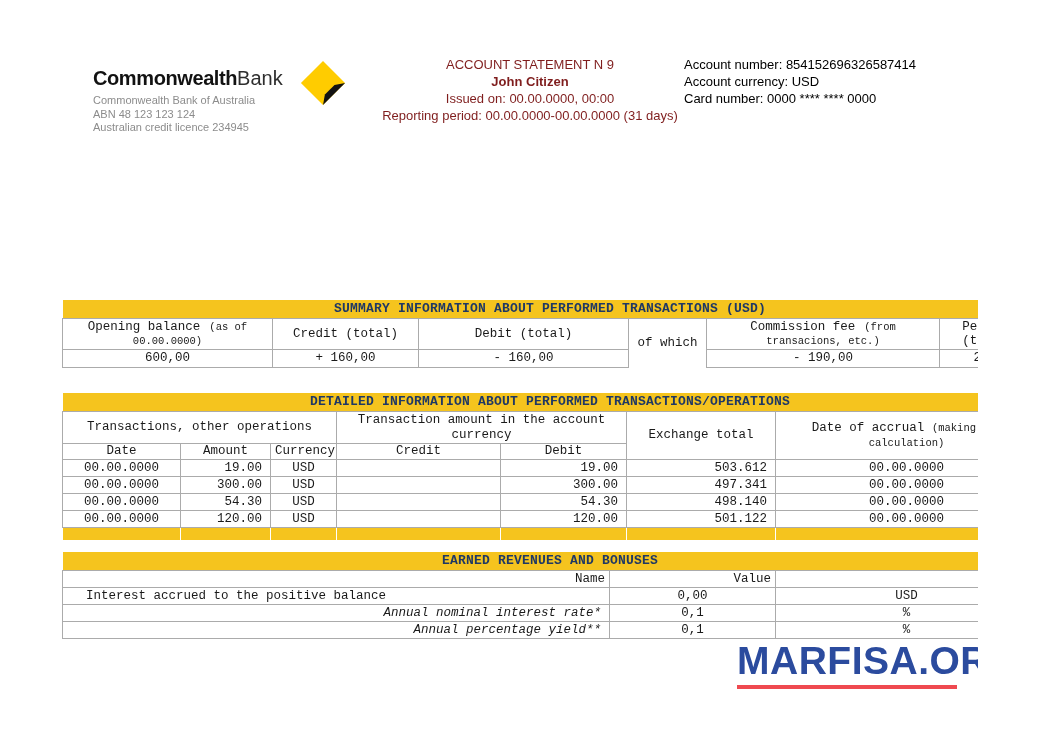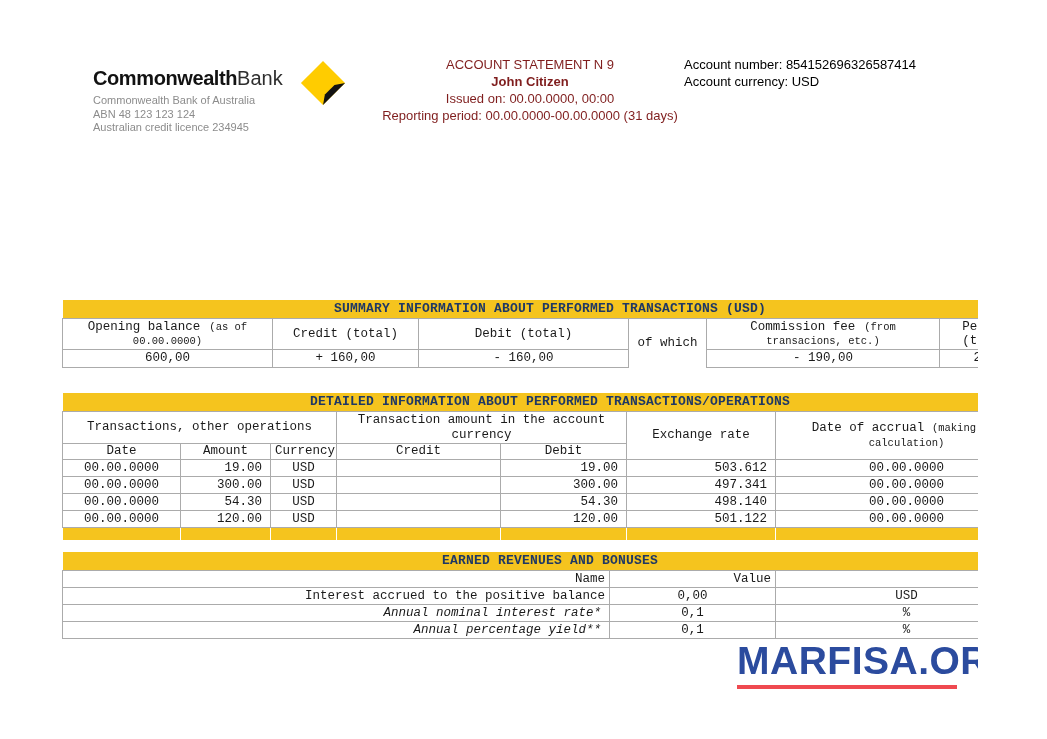--- a/index.html
+++ b/index.html
@@ -28,21 +28,21 @@
   table { border-collapse:collapse; table-layout:fixed; width:975px;
           font-family:Liberation Mono, monospace; font-size:12.5px; color:#1a1a1a; }
   td { border:1px solid #ababab; padding:0 4px; overflow:hidden; vertical-align:middle; }
   .title-cell { background:#f5c41e; border:none; color:#1f3864; font-weight:700;
                 text-align:center; font-size:13px; height:18px; line-height:18px; letter-spacing:.2px; }
   .hd { text-align:center; line-height:1.15; }
   .sm { font-size:10.5px; }
   .note { margin-left:9px; }
   .ctr { text-align:center; }
   .rt  { text-align:right; padding-right:8px; }
-  .lf  { text-align:right; padding-left:5px; }
+  .lf  { text-align:left; padding-left:23px; }
   .it  { font-style:italic; }
 
   .tbl-summary { position:absolute; left:62px; top:300px; }
   .tbl-summary .hd-row td { height:31px; }
   .tbl-summary .val-row td { height:17px; line-height:17px; text-align:center; }
   .no-bottom { border-bottom:none !important; }
 
   .tbl-detail { position:absolute; left:62px; top:393px; }
   .tbl-detail .grp-row td { height:32px; }
   .tbl-detail .sub-row td { height:15px; line-height:15px; text-align:center; }
@@ -82,20 +82,21 @@
   <div class="stmt">
     <div>ACCOUNT STATEMENT N 9</div>
     <div class="bold">John Citizen</div>
     <div>Issued on: 00.00.0000, 00:00</div>
     <div>Reporting period: 00.00.0000-00.00.0000 (31 days)</div>
   </div>
 
   <div class="acct">
     <div>Account number: 854152696326587414</div>
     <div>Account currency: USD</div>
+    <div>Card number: 0000 **** **** 0000</div>
   </div>
 
   <table class="tbl-summary">
     <colgroup>
       <col style="width:210px">
         <col style="width:146px">
         <col style="width:210px">
       <col style="width:78px">
         <col style="width:233px">
         <col style="width:98px">
@@ -132,21 +133,21 @@
         <col style="width:149px">
         <col style="width:262px">
     </colgroup>
     <tbody>
         <tr>
           <td class="title-cell" colspan="7">DETAILED INFORMATION ABOUT PERFORMED TRANSACTIONS/OPERATIONS</td>
         </tr>
     <tr class="grp-row">
       <td class="hd" colspan="3">Transactions, other operations</td>
       <td class="hd" colspan="2">Transaction amount in the account currency</td>
-      <td class="hd" rowspan="2">Exchange rate</td>
+      <td class="hd" rowspan="2">Exchange total</td>
       <td class="hd" rowspan="2"><span>Date of accrual</span> <span class="sm">(making the calculation)</span></td>
     </tr>
     <tr class="sub-row">
       <td>Date</td>
       <td>Amount</td>
       <td>Currency</td>
       <td>Credit</td>
       <td>Debit</td>
     </tr>
     <tr class="data-row">

